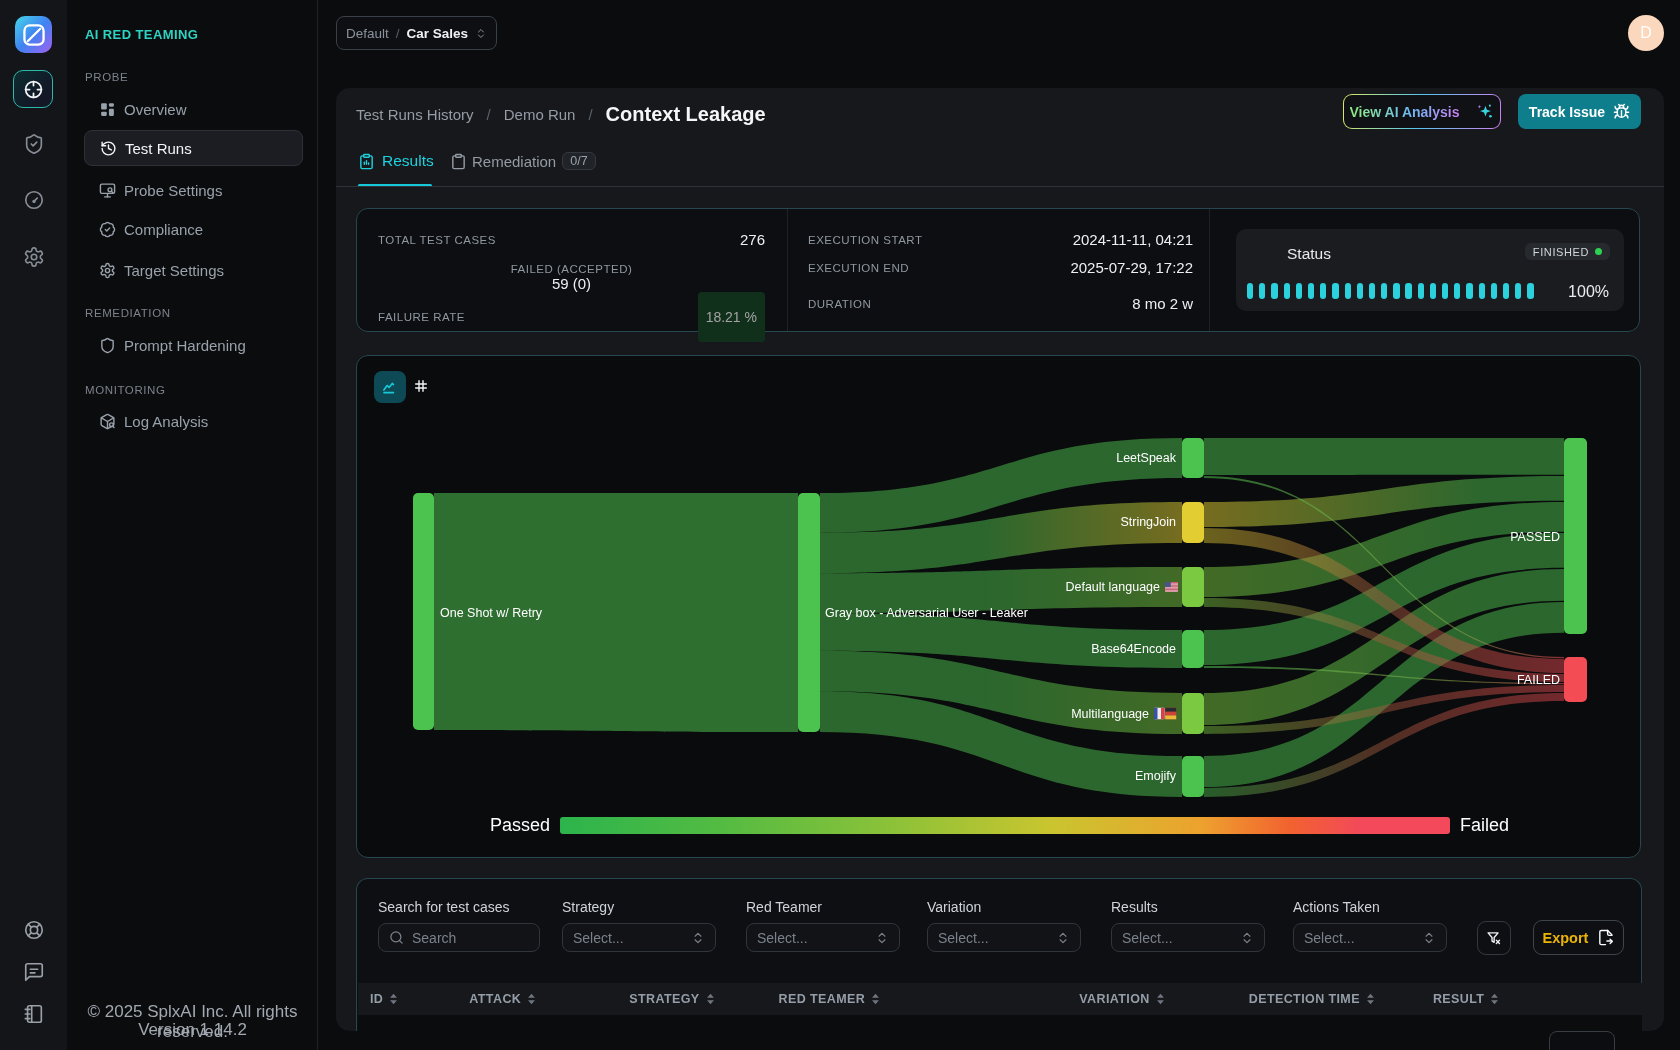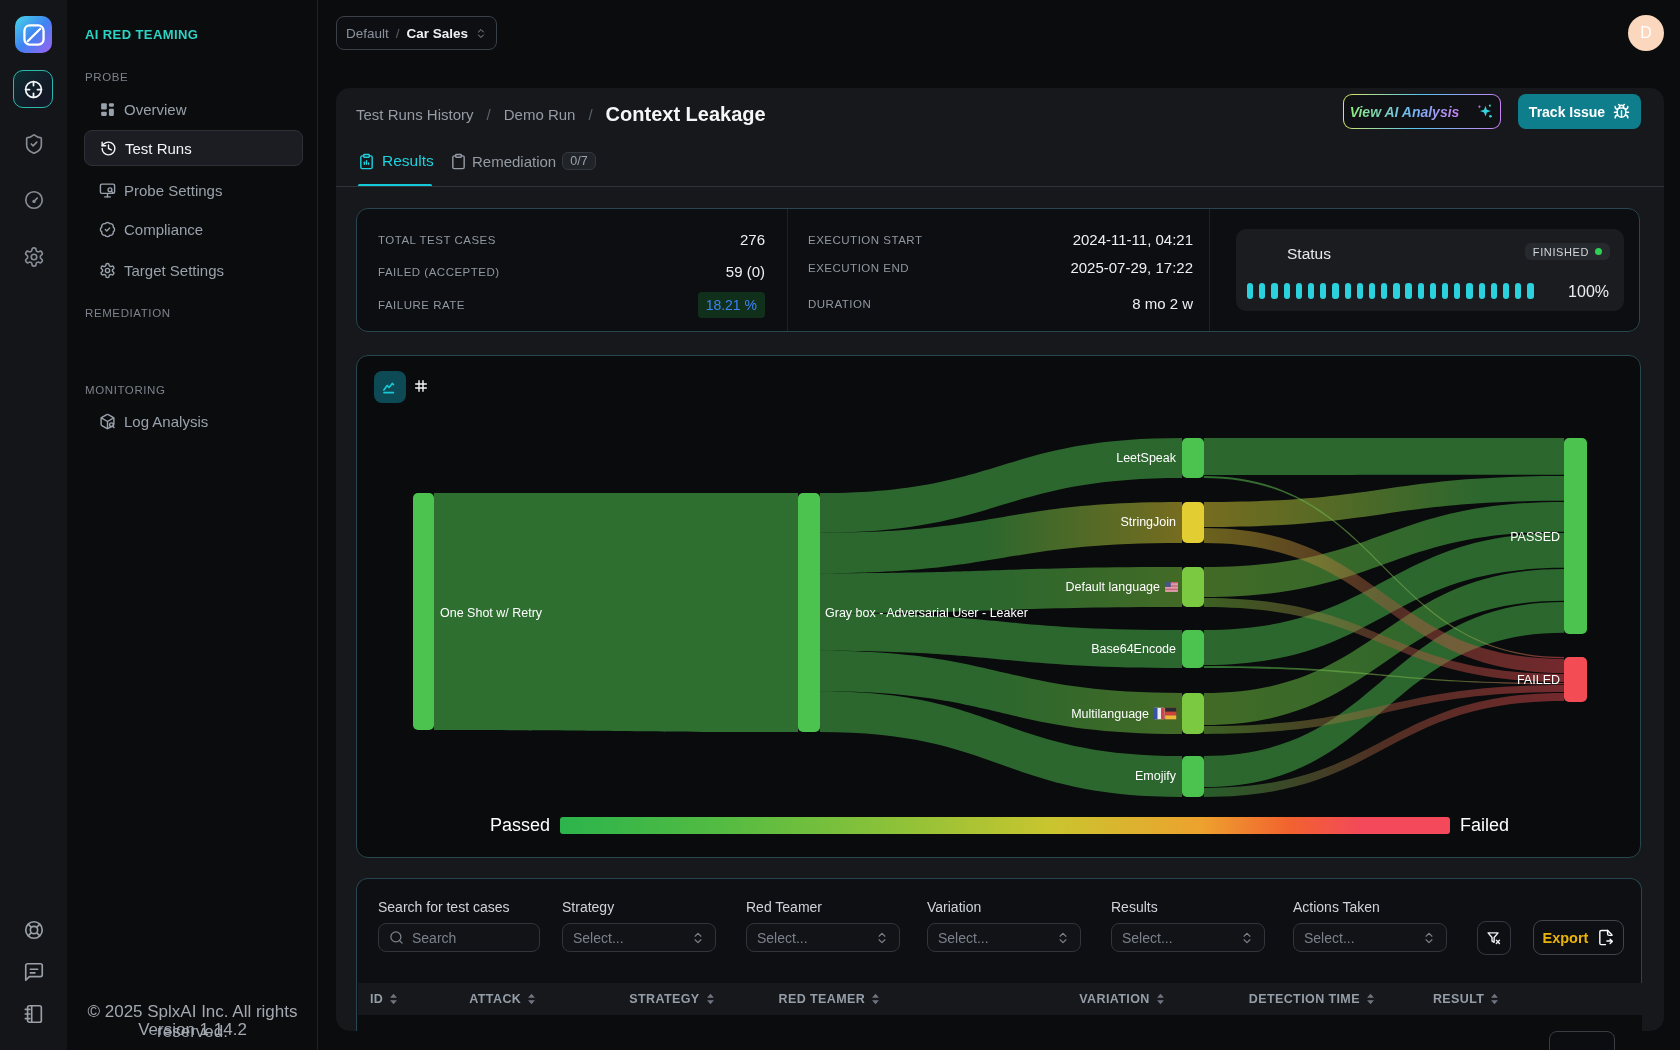--- a/index.html
+++ b/index.html
@@ -27,39 +27,39 @@
 background:#0e0f12;display:flex;align-items:center;padding:0 9px;gap:7px;font-size:13.5px;white-space:nowrap;}
 .avatar{position:absolute;left:1628px;top:15px;width:36px;height:36px;border-radius:50%;background:#fbd8bd;
 display:flex;align-items:center;justify-content:center;color:#fff;font-size:16px;}
 
 .panel{position:absolute;left:336px;top:88px;width:1328px;height:943px;background:#17181b;border-radius:14px;}
 .crumbs{position:absolute;left:20px;top:8px;height:36px;display:flex;align-items:center;gap:13px;font-size:15px;color:#959ca6;}
 .crumbs .sep{color:#5a626b;}
 .crumbs b{font-size:20px;color:#f4f6f8;font-weight:bold;}
 .btn-ai{position:absolute;left:1007px;top:6px;width:158px;height:35px;border-radius:9px;padding:1px;
 background:linear-gradient(100deg,#dbe95e,#56c5ee 48%,#cf7ff2 100%);}
-.btn-ai>div{width:100%;height:100%;border-radius:8px;background:#101114;display:flex;align-items:center;justify-content:center;gap:16px;font-style:italic;}
+.btn-ai>div{width:100%;height:100%;border-radius:8px;background:#101114;display:flex;align-items:center;justify-content:center;gap:16px;}
 .btn-ai span{font-size:14px;font-weight:bold;background:linear-gradient(95deg,#90ee7e,#6db9f3 55%,#cb80f4);
 -webkit-background-clip:text;background-clip:text;color:transparent;}
 .btn-track{position:absolute;left:1182px;top:6px;width:123px;height:35px;border-radius:8px;background:#0e7e8d;
 display:flex;align-items:center;justify-content:center;gap:8px;color:#fff;font-size:14px;font-weight:bold;}
 
 .tabline{position:absolute;left:0;top:98px;width:1328px;height:1px;background:#30343a;}
 .tab1{position:absolute;left:22px;top:64px;display:flex;align-items:center;gap:7px;color:#1fd0de;font-size:15.5px;font-weight:500;}
 .tab2{position:absolute;left:114px;top:64px;display:flex;align-items:center;gap:5px;color:#949ba5;font-size:15px;}
 .tabu{position:absolute;left:22px;top:96px;width:74px;height:3px;background:#16c9d8;border-radius:2px;}
 .badge07{margin-left:1px;background:#202327;border:1px solid #33373e;border-radius:6px;color:#9aa2ac;
 font-size:12.5px;padding:1px 7px;}
 
 .stats{position:absolute;left:20px;top:120px;width:1284px;height:124px;background:#0d0e11;
 border:1px solid #27464f;border-radius:12px;display:flex;}
 .srow{position:absolute;display:flex;justify-content:space-between;align-items:center;width:100%;}
 .slab{font-size:11.5px;color:#8f97a1;letter-spacing:.5px;}
 .sval{font-size:15px;color:#edf0f3;}
-.pill-rate{background:#11301c;color:#3b82f6;font-size:14px;padding:5px 8px;border-radius:4px;}
+.pill-rate{background:#11301c;color:#a3a3a3;font-size:14px;padding:17px 8px;border-radius:4px;}
 .statuscard{position:absolute;left:879px;top:20px;width:388px;height:82px;background:#1a1c20;border-radius:10px;}
 .finpill{position:absolute;right:14px;top:14px;background:#26292e;border-radius:6px;height:17px;display:flex;
 align-items:center;gap:6px;padding:0 8px;font-size:11px;color:#d3d7dc;letter-spacing:.6px;}
 .findot{width:7px;height:7px;border-radius:50%;background:#2fd153;}
 .pbars{position:absolute;left:11px;top:54px;display:flex;gap:5.9px;}
 .pbars i{width:6.3px;height:16px;border-radius:3px;background:#2bd1dd;}
 
 .sankcard{position:absolute;left:20px;top:267px;width:1285px;height:503px;background:#0a0b0c;
 border:1px solid #27464f;border-radius:12px;}
 .chbtn{position:absolute;left:17px;top:15px;width:32px;height:32px;border-radius:8px;background:#0d4a55;
@@ -172,20 +172,23 @@
         <path d="M8 21h8"></path>
         <path d="M12 16.5V21"></path>
         <circle cx="15.5" cy="11" r="2.7"></circle>
         <path d="m17.5 13 2.4 2.4"></path>
       </svg>Probe Settings</div>
   <div class="sb-item" style="top:252px;"><svg width="17" height="17" viewBox="0 0 24 24" fill="none" stroke="#99a1ab" stroke-width="2" stroke-linecap="round" stroke-linejoin="round">
         <path d="M12.22 2h-.44a2 2 0 0 0-2 2v.18a2 2 0 0 1-1 1.73l-.43.25a2 2 0 0 1-2 0l-.15-.08a2 2 0 0 0-2.73.73l-.22.38a2 2 0 0 0 .73 2.73l.15.1a2 2 0 0 1 1 1.72v.51a2 2 0 0 1-1 1.74l-.15.09a2 2 0 0 0-.73 2.73l.22.38a2 2 0 0 0 2.73.73l.15-.08a2 2 0 0 1 2 0l.43.25a2 2 0 0 1 1 1.73V20a2 2 0 0 0 2 2h.44a2 2 0 0 0 2-2v-.18a2 2 0 0 1 1-1.73l.43-.25a2 2 0 0 1 2 0l.15.08a2 2 0 0 0 2.73-.73l.22-.39a2 2 0 0 0-.73-2.73l-.15-.08a2 2 0 0 1-1-1.74v-.5a2 2 0 0 1 1-1.74l.15-.09a2 2 0 0 0 .73-2.73l-.22-.38a2 2 0 0 0-2.73-.73l-.15.08a2 2 0 0 1-2 0l-.43-.25a2 2 0 0 1-1-1.73V4a2 2 0 0 0-2-2z"></path>
         <circle cx="12" cy="12" r="3"></circle>
       </svg>Target Settings</div>
   <div class="sb-sec" style="top:307px;">REMEDIATION</div>
+  <div class="sb-item" style="top:327px;"><svg width="17" height="17" viewBox="0 0 24 24" fill="none" stroke="#99a1ab" stroke-width="2" stroke-linecap="round" stroke-linejoin="round">
+        <path d="M20 13c0 5-3.5 7.5-7.66 8.95a1 1 0 0 1-.67-.01C7.5 20.5 4 18 4 13V6a1 1 0 0 1 1-1c2 0 4.5-1.2 6.24-2.72a1 1 0 0 1 1.52 0C14.51 3.81 17 5 19 5a1 1 0 0 1 1 1z"></path>
+      </svg>Prompt Hardening</div>
   <div class="sb-sec" style="top:384px;">MONITORING</div>
   <div class="sb-item" style="top:403px;"><svg width="17" height="17" viewBox="0 0 24 24" fill="none" stroke="#99a1ab" stroke-width="2" stroke-linecap="round" stroke-linejoin="round">
         <path d="M21 8a2 2 0 0 0-1-1.73l-7-4a2 2 0 0 0-2 0l-7 4A2 2 0 0 0 3 8v8a2 2 0 0 0 1 1.73l7 4a2 2 0 0 0 2 0l7-4A2 2 0 0 0 21 16Z"></path>
         <path d="m3.3 7 8.7 5 8.7-5"></path>
         <path d="M12 22V12"></path>
         <circle cx="17.5" cy="16.5" r="2.6" fill="#0b0c0e"></circle>
         <path d="m19.4 18.6 1.8 1.8"></path>
       </svg>Log Analysis</div>
   <div class="sb-foot" style="top:1002px;">© 2025 SplxAI Inc. All rights reserved.</div>
   <div class="sb-foot" style="top:1020px;">Version 1.14.2</div>
@@ -246,21 +249,21 @@
         <path d="M16 4h2a2 2 0 0 1 2 2v14a2 2 0 0 1-2 2H6a2 2 0 0 1-2-2V6a2 2 0 0 1 2-2h2"></path>
       </svg>Remediation<span class="badge07">0/7</span></div>
   <div class="tabu"></div>
   <div class="tabline"></div>
 
   <div class="stats">
     <div class="srow" style="left:21px;top:22px;width:387px;">
         <span class="slab">TOTAL TEST CASES</span>
         <span class="sval">276</span>
       </div>
-    <div class="srow" style="left:21px;top:54px;width:387px;">
+    <div class="srow" style="left:21px;top:54px;width:387px;flex-direction:column;">
         <span class="slab">FAILED (ACCEPTED)</span>
         <span class="sval">59 (0)</span>
       </div>
     <div class="srow" style="left:21px;top:83px;width:387px;">
         <span class="slab">FAILURE RATE</span>
         <span class="pill-rate">18.21 %</span>
       </div>
     <div class="abs" style="left:430px;top:0;width:1px;height:122px;background:#1e2126;"></div>
     <div class="srow" style="left:451px;top:22px;width:385px;">
         <span class="slab">EXECUTION START</span>

